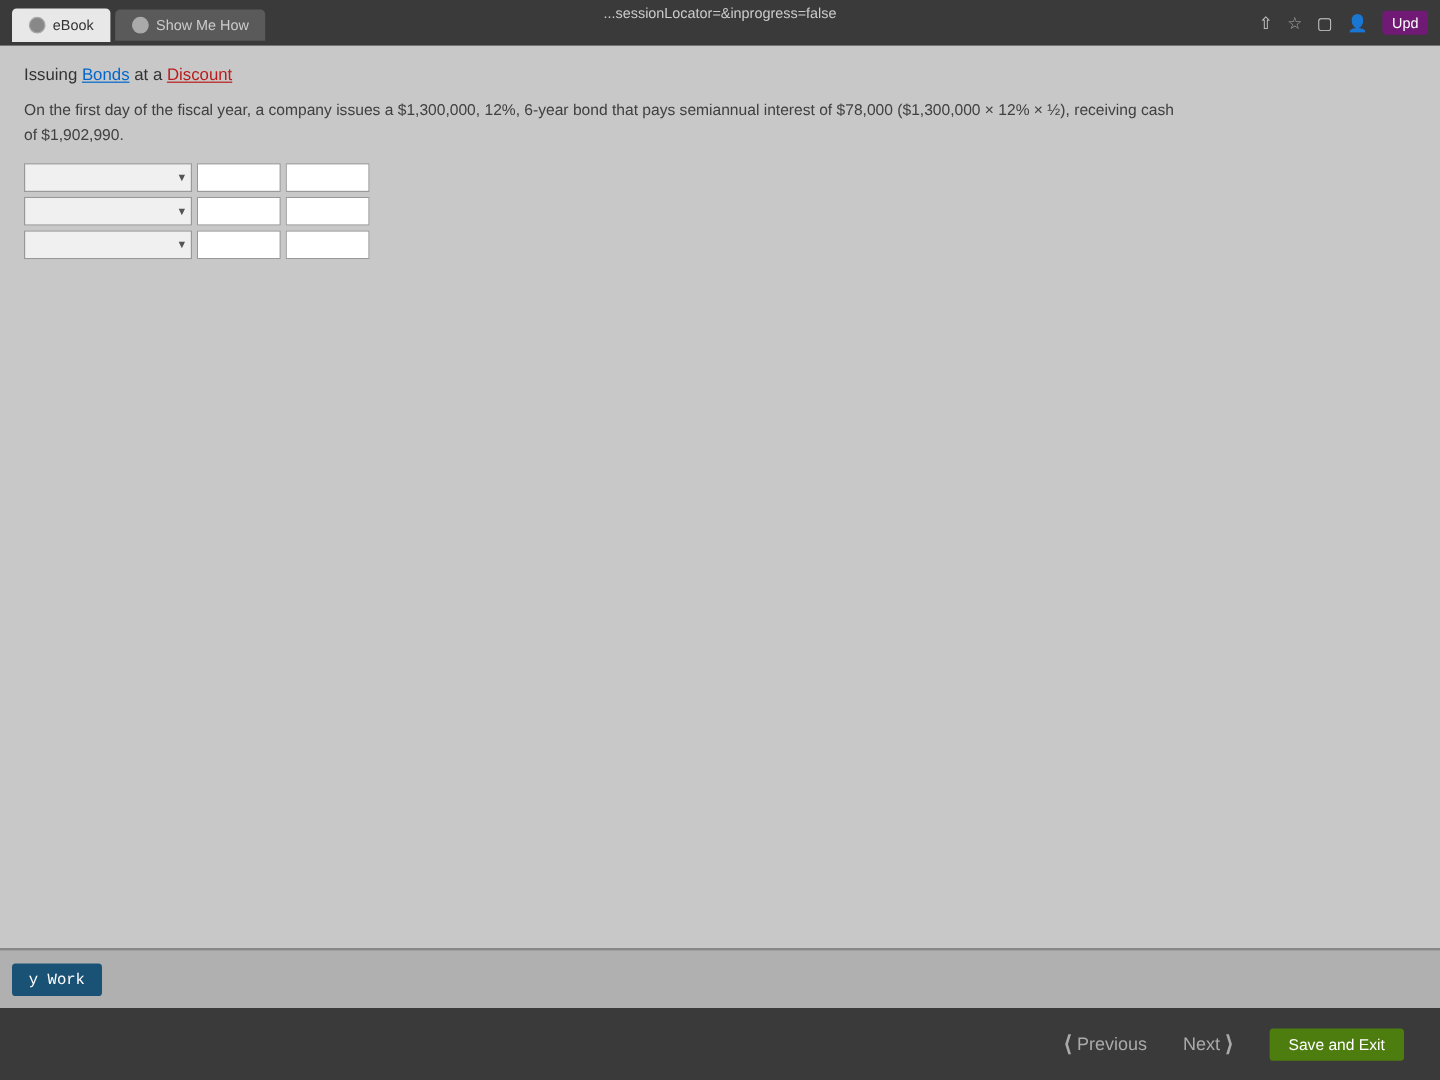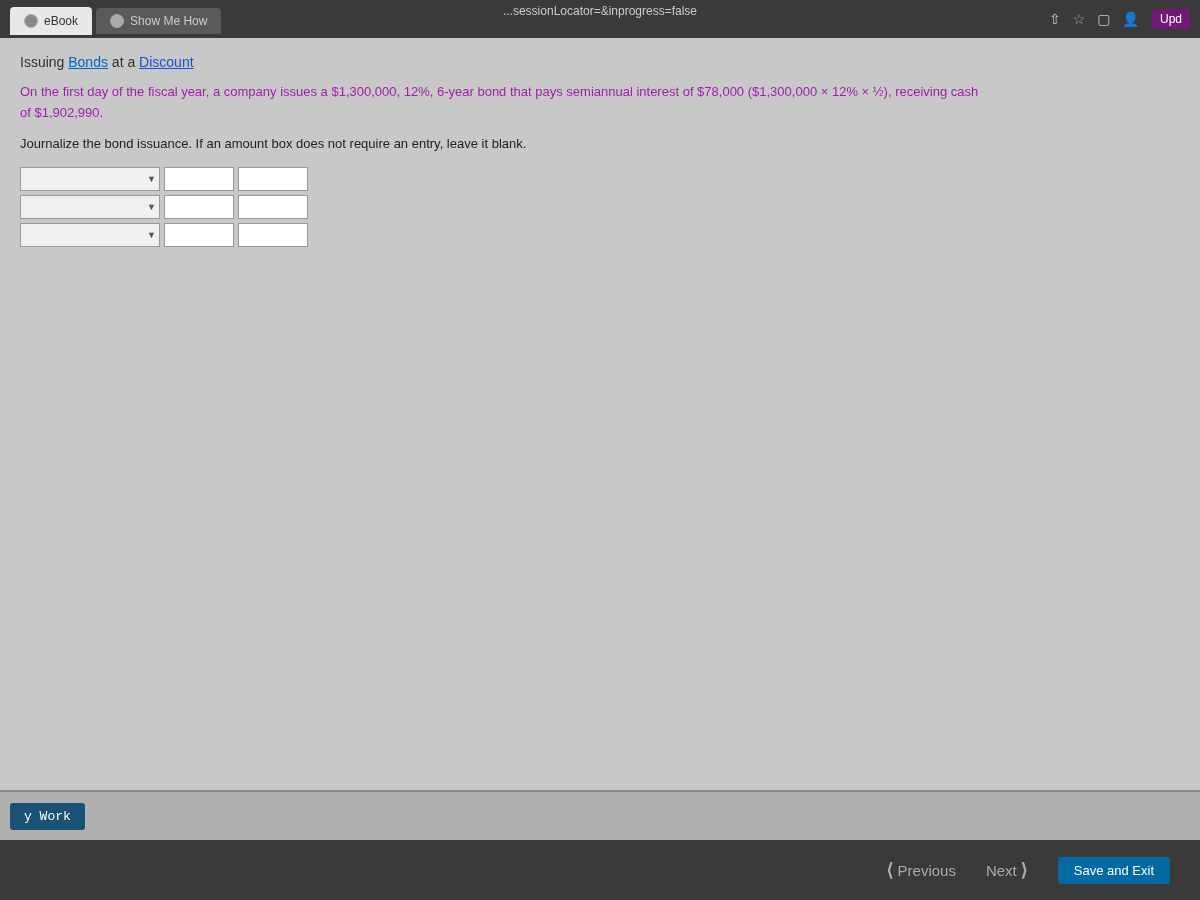--- a/index.html
+++ b/index.html
@@ -100,27 +100,27 @@
       color: #333;
       margin-bottom: 12px;
     }
 
     .section-title .bonds {
       color: #0066cc;
       text-decoration: underline;
     }
 
     .section-title .discount {
-      color: #1d4ed8;
+      color: #b91c1c;
       text-decoration: underline;
     }
 
     .problem-text {
       font-size: 13px;
-      color: #a21caf;
+      color: #404040;
       line-height: 1.6;
       margin-bottom: 12px;
     }
 
     .instruction-text {
       font-size: 13px;
       color: #222;
       margin-bottom: 16px;
     }
 
@@ -216,21 +216,21 @@
       display: flex;
       align-items: center;
       gap: 4px;
     }
 
     .save-exit-btn {
       position: absolute;
       bottom: 10px;
       left: 50%;
       transform: translateX(-50%);
-      background: #0369a1;
+      background: #4d7c0f;
       color: white;
       border: none;
       border-radius: 3px;
       padding: 6px 16px;
       font-size: 13px;
       cursor: pointer;
     }
 
     .chevron {
       font-size: 18px;
@@ -283,23 +283,20 @@
 <div class="main-content">
   <div class="section-title">
     Issuing <span class="bonds">Bonds</span> at a <span class="discount">Discount</span>
   </div>
 
   <div class="problem-text">
     <span>On the first day of the fiscal year, a company issues a $1,300,000, 12%, 6-year bond that pays semiannual interest of $78,000 ($1,300,000 × 12% × ½), receiving cash</span><br>
     <span>of $1,902,990.</span>
   </div>
 
-  <div class="instruction-text">
-    <span>Journalize the bond issuance. If an amount box does not require an entry, leave it blank.</span>
-  </div>
 
   <div class="journal-table">
 
     <div class="journal-row">
       <div class="account-select-wrapper">
         <select class="account-select">
           <option value=""></option>
         </select>
         <span class="select-arrow">▼</span>
       </div>

